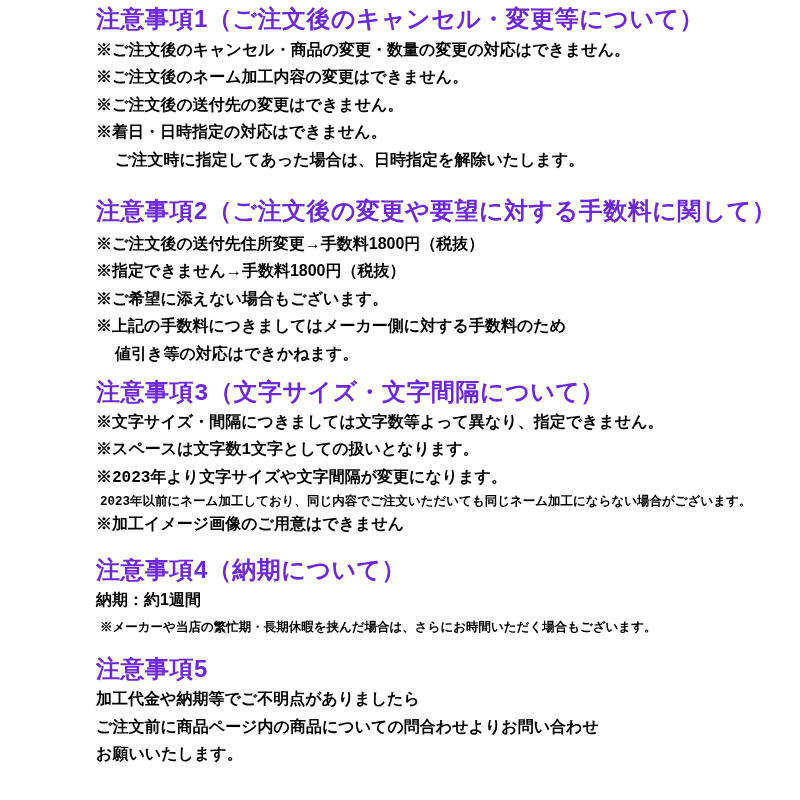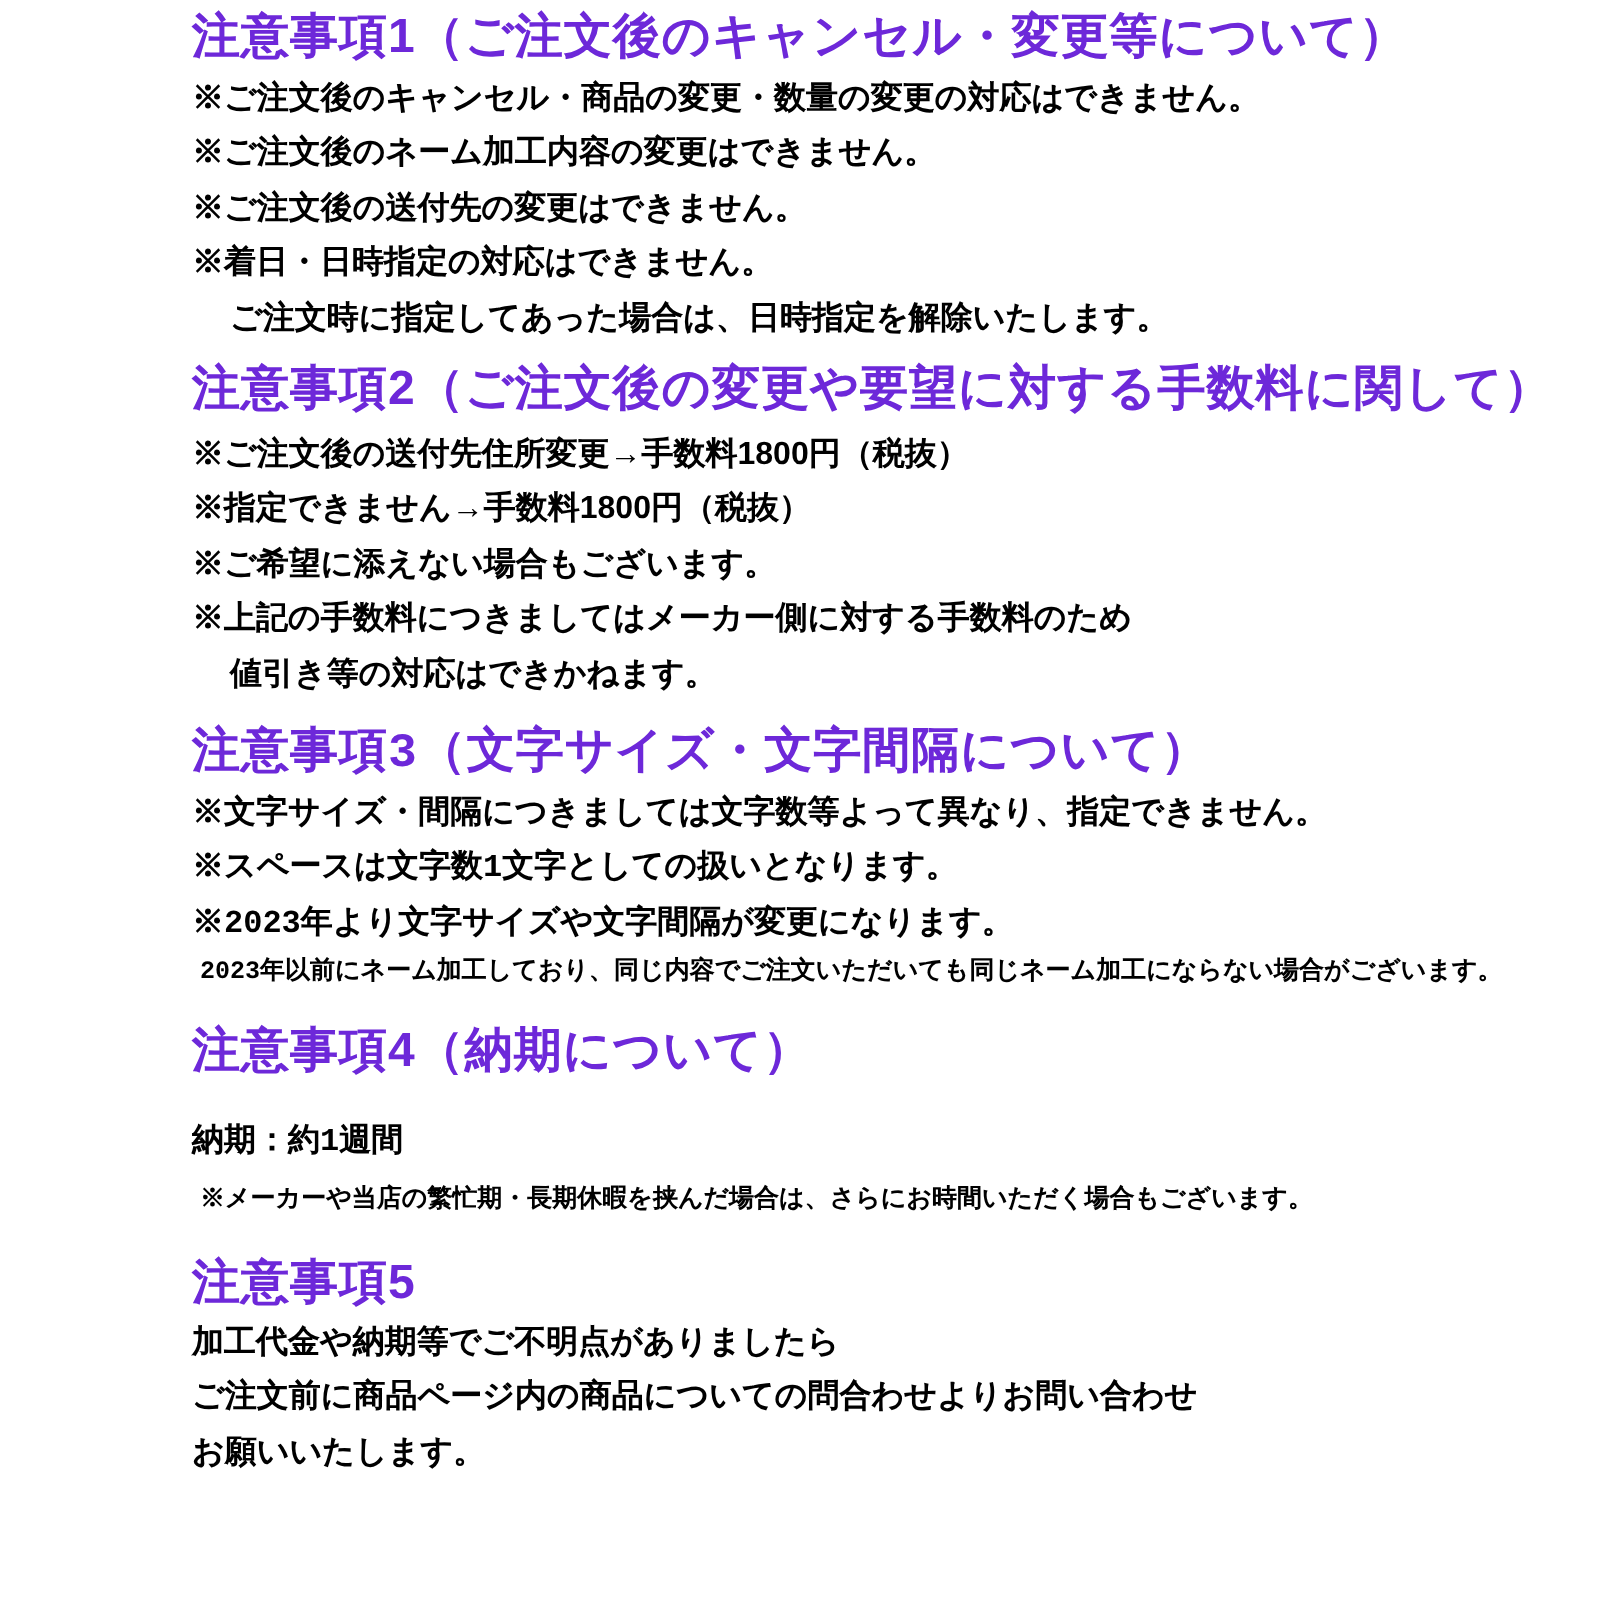--- a/index.html
+++ b/index.html
@@ -34,26 +34,26 @@
   }
   .item.indent { padding-left: 19px; }
   .item.small {
     font-size: 12.5px;
     line-height: 20px;
     padding-left: 4px;
   }
   
   .sec-1 { margin-top: 0; }
   .sec-1 .items { margin-top: 2px; }
-  .sec-2 { margin-top: 6px; }
+  .sec-2 { margin-top: 22px; }
   .sec-2 .items { margin-top: 4px; }
   .sec-3 { margin-top: 11px; font-family: Liberation Mono, monospace; }
   .sec-3 .items { margin-top: 1px; }
   .sec-4 { margin-top: 14px; }
-  .sec-4 .items { margin-top: 17px; font-family: Liberation Mono, monospace; }
+  .sec-4 .items { margin-top: 1px; }
   .sec-4 .item.small { margin-top: 4px; }
   .sec-5 { margin-top: 16px; }
   .sec-5 .items { margin-top: 1px; }
 </style>
 </head>
 <body>
 
 <div class="doc">
 
   <div class="section sec-1">
@@ -78,20 +78,21 @@
     </div>
   </div>
 
   <div class="section sec-3">
     <div class="sec-heading">注意事項3（文字サイズ・文字間隔について）</div>
     <div class="items">
       <div class="item">※文字サイズ・間隔につきましては文字数等よって異なり、指定できません。</div>
       <div class="item">※スペースは文字数1文字としての扱いとなります。</div>
       <div class="item">※2023年より文字サイズや文字間隔が変更になります。</div>
       <div class="item small">2023年以前にネーム加工しており、同じ内容でご注文いただいても同じネーム加工にならない場合がございます。</div>
+      <div class="item">※加工イメージ画像のご用意はできません</div>
     </div>
   </div>
 
   <div class="section sec-4">
     <div class="sec-heading">注意事項4（納期について）</div>
     <div class="items">
       <div class="item">納期：約1週間</div>
       <div class="item small">※メーカーや当店の繁忙期・長期休暇を挟んだ場合は、さらにお時間いただく場合もございます。</div>
     </div>
   </div>

